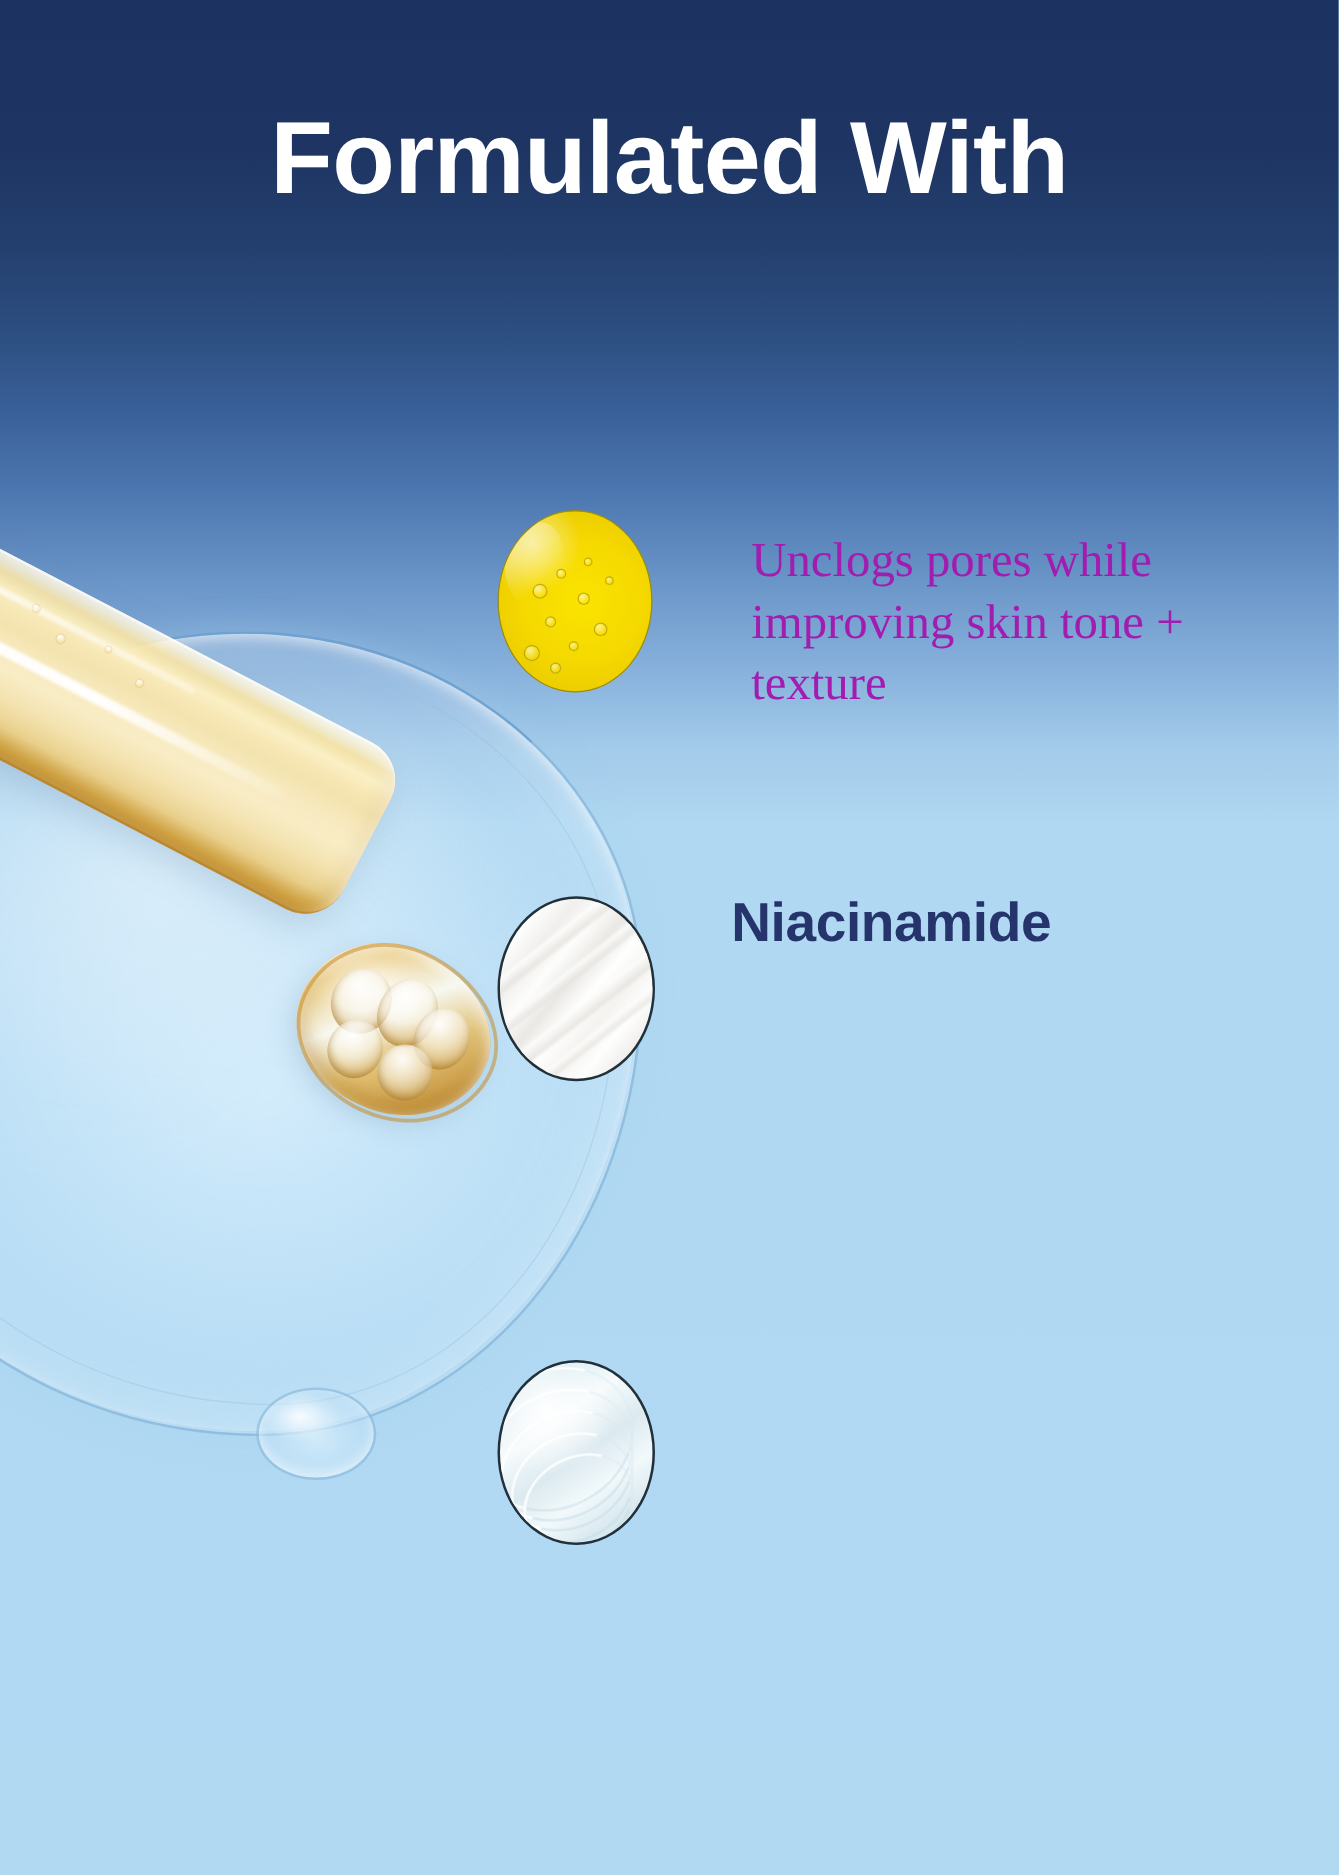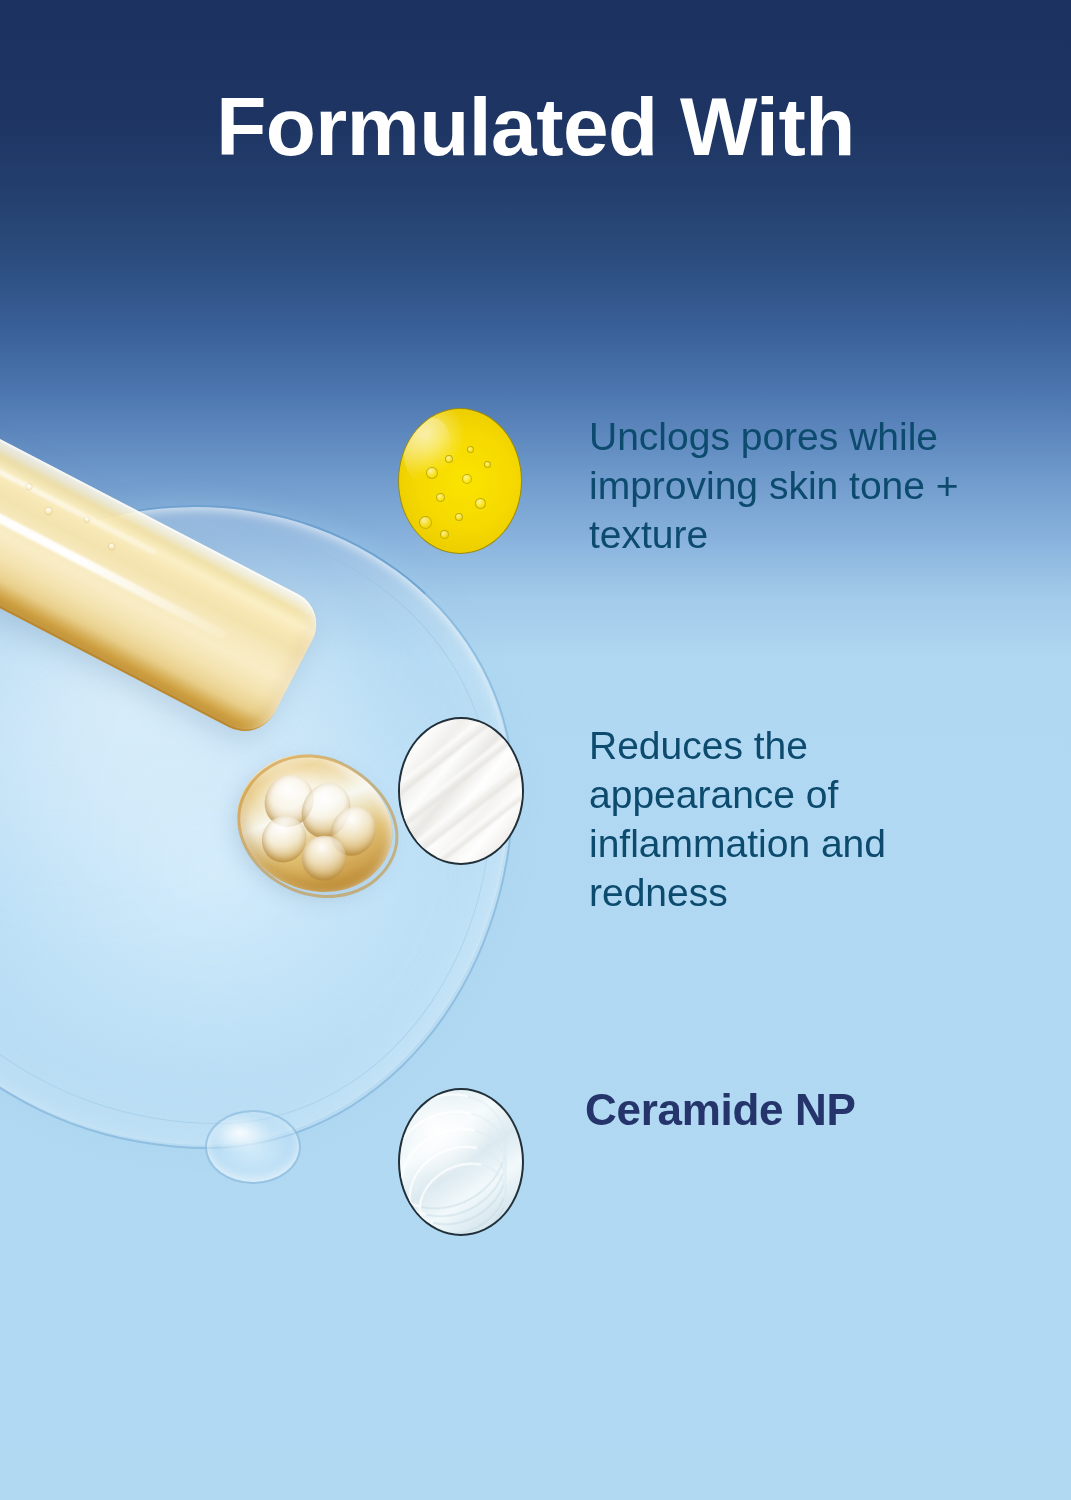--- a/index.html
+++ b/index.html
@@ -324,25 +324,26 @@
   .ing-name {
     color: #25356b;
     font-size: 44px;
     font-weight: 700;
     letter-spacing: -0.3px;
     line-height: 1.0;
     margin: 0 0 12px 0;
     white-space: nowrap;
   }
   .ing-desc {
-    color: #0c4a6e;
+    color: #a21caf;
     font-size: 39px;
     line-height: 1.26;
-    margin: 4px;
+    margin: 16px;
     font-weight: 400;
+    font-family: Liberation Serif, serif;
   }
 </style>
 </head>
 <body>
 
 <div id="canvas">
 
   <div class="bg"></div>
 
   <div class="title">Formulated With</div>
@@ -395,30 +396,29 @@
   </div>
 
   <div class="row" style="top:717px;">
     <div class="swatch sw-niacinamide outlined">
       <span class="streak" style="left:-30%;top:8%;width:170%;height:11px;"></span>
       <span class="streak" style="left:-30%;top:34%;width:170%;height:9px;"></span>
       <span class="streak" style="left:-30%;top:58%;width:170%;height:12px;"></span>
       <span class="streak" style="left:-30%;top:80%;width:170%;height:8px;"></span>
     </div>
     <div class="txt">
-      <p class="ing-desc">Reduces the appearance of inflammation and redness</p>
+      <p class="ing-name">Niacinamide</p>
     </div>
   </div>
 
   <div class="row" style="top:1088px;">
     <div class="swatch sw-ceramide outlined">
       <span class="swirl" style="left:-18%;top:4%;width:104%;height:74%;"></span>
       <span class="swirl" style="left:-10%;top:16%;width:96%;height:68%;"></span>
       <span class="swirl" style="left:-2%;top:28%;width:88%;height:62%;"></span>
       <span class="swirl" style="left:6%;top:40%;width:80%;height:56%;"></span>
       <span class="swirl" style="left:14%;top:52%;width:72%;height:48%;"></span>
     </div>
     <div class="txt">
-      <p class="ing-name">Ceramide NP</p>
     </div>
   </div>
 
 </div>
 
 </body></html>

